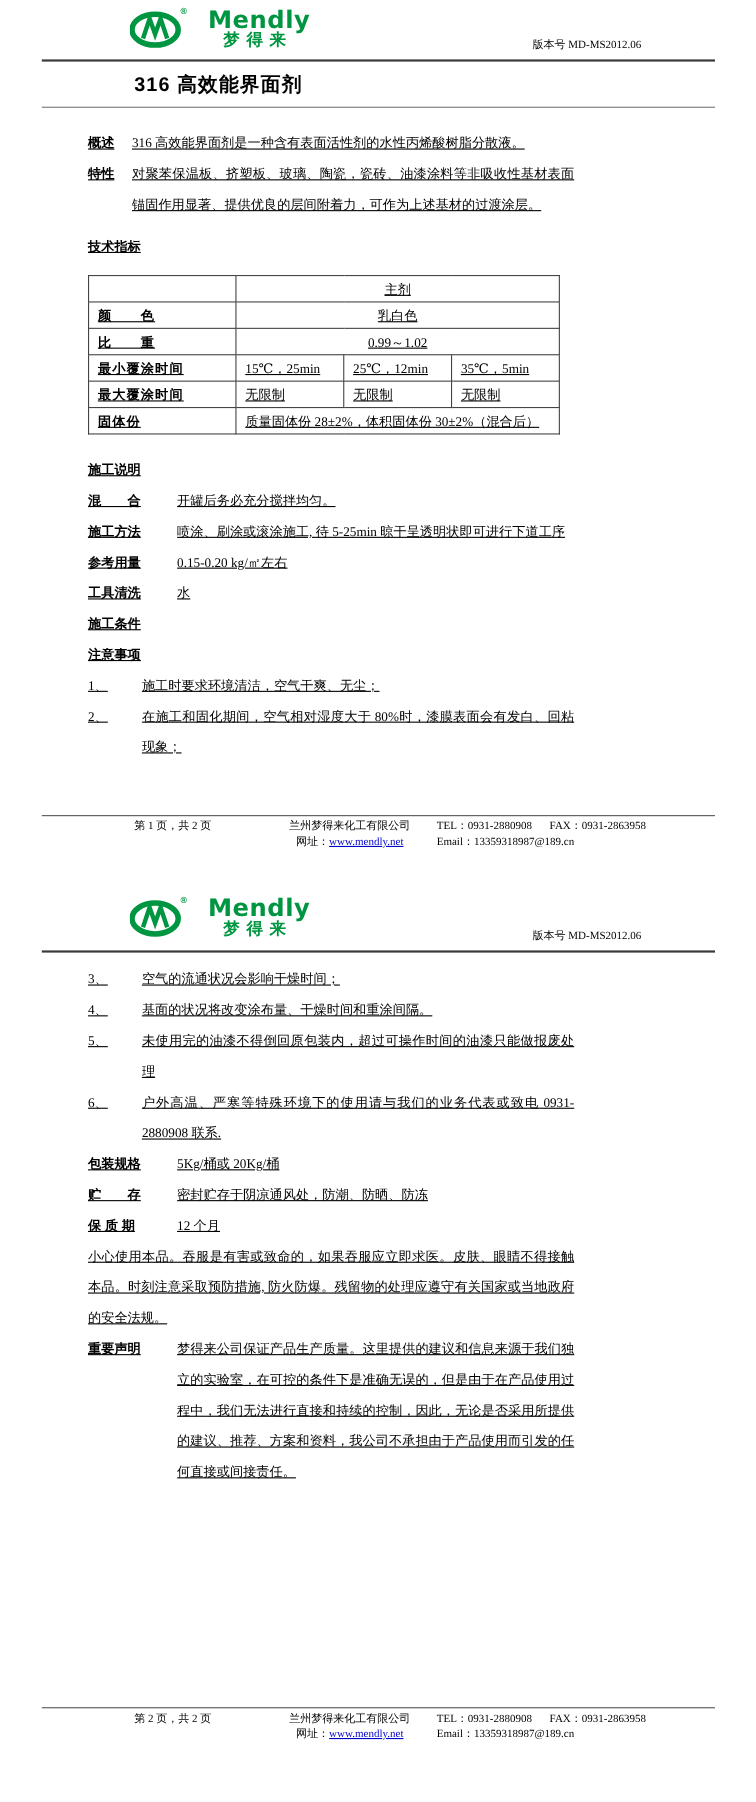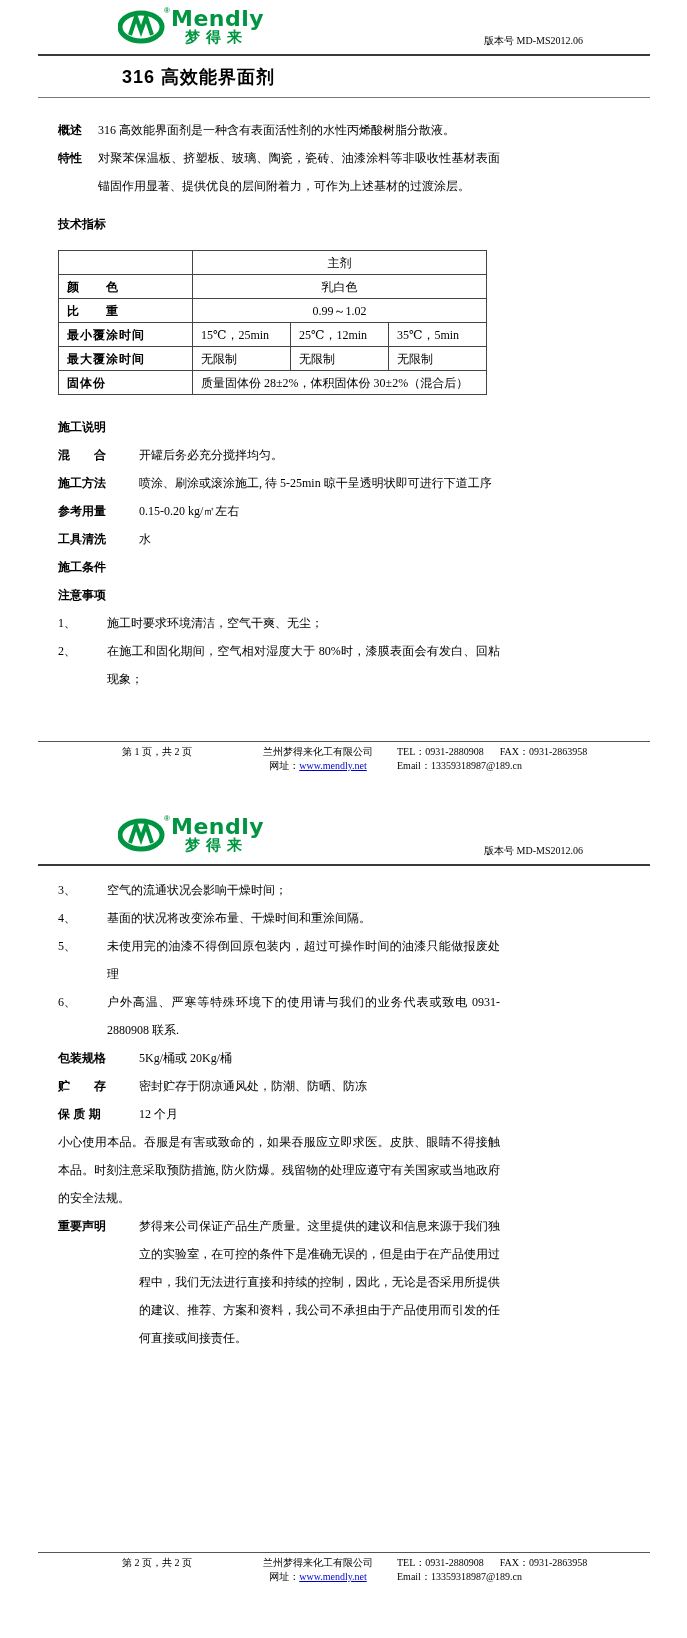--- a/index.html
+++ b/index.html
@@ -14,37 +14,37 @@
   .page-1 { height: 800px; }
   .page-2 { height: 838px; }
 
   
   .hdr { position: relative; height: 54px; }
   .page-2 .hdr { height: 64px; }
   .logo { position: absolute; left: 118px; top: 8px; display: flex; align-items: flex-start; }
   .page-2 .logo { top: 16px; }
   .logo-mark { position: relative; width: 50px; height: 36px; }
   .logo-reg { position: absolute; top: -2px; right: -2px; font-size: 8px; color: var(--brand); font-weight: bold; font-family: "Liberation Sans", sans-serif; }
-  .logo-text { margin-left: 3px; }
+  .logo-text { margin-left: 21px; }
   .logo-name {
     font-family: "DejaVu Sans", "Liberation Sans", sans-serif;
     font-weight: bold; font-size: 22px; line-height: 21px; color: var(--brand); letter-spacing: 0.5px;
   }
   .logo-cn { font-size: 15px; font-weight: bold; color: var(--brand); letter-spacing: 6px; margin-left: 14px; line-height: 16px; font-family: "Liberation Sans", sans-serif; }
   .version { position: absolute; right: 104px; font-size: 10px; }
   .page-1 .version { top: 34px; }
   .page-2 .version { top: 44px; }
 
   .rule  { border: none; border-top: 2px solid #3a3a3a; margin: 0 37px 0 38px; }
   .rule-thin { border: none; border-top: 1px solid #777; margin: 8px 37px 0 38px; }
   .footer-rule { border: none; border-top: 1px solid #555; margin: 0 37px 3px 38px; }
 
   .doc-title { margin: 9px 0 0 122px; font-size: 18px; font-weight: bold; font-family: "Liberation Sans", sans-serif; letter-spacing: 1px; }
 
-  .content { margin-left: 58px; width: 442px; line-height: 28px; }
+  .content { margin-left: 80px; width: 442px; line-height: 28px; text-decoration: underline; }
 
   .p-row { display: flex; }
   .p-label { flex: none; width: 40px; font-weight: bold; font-family: "Liberation Sans", sans-serif; }
   .p-text { flex: 1; text-align: justify; }
 
   .heading { font-weight: bold; font-family: "Liberation Sans", sans-serif; }
   .mt20 { margin-top: 18px; }
   .mt12 { margin-top: 10px; }
 
   table.spec { border-collapse: collapse; margin-top: 12px; margin-bottom: 6px; width: 429px; font-size: 12px; line-height: 16px; }

